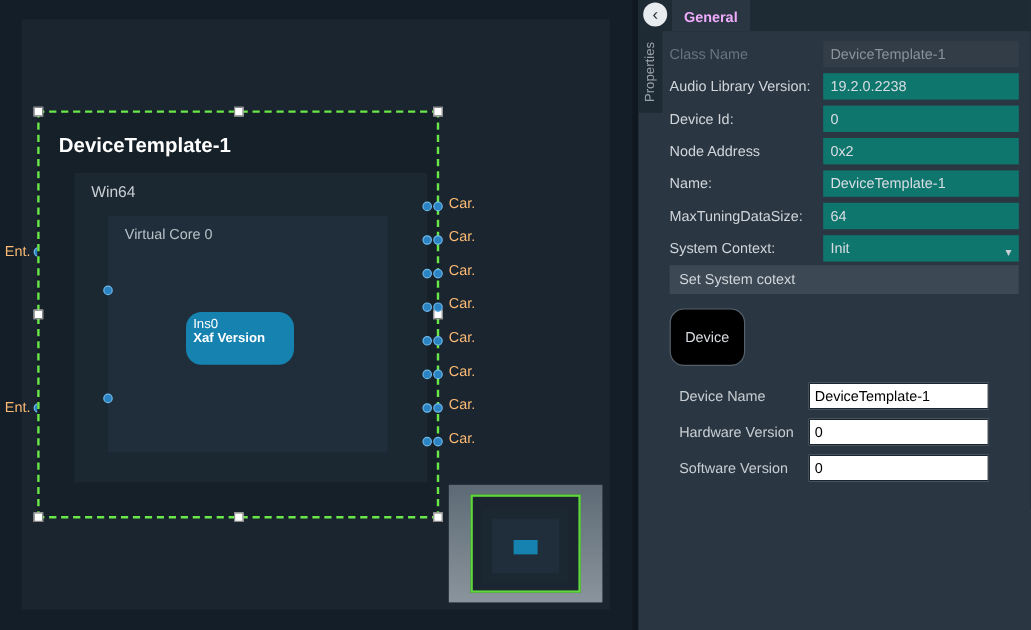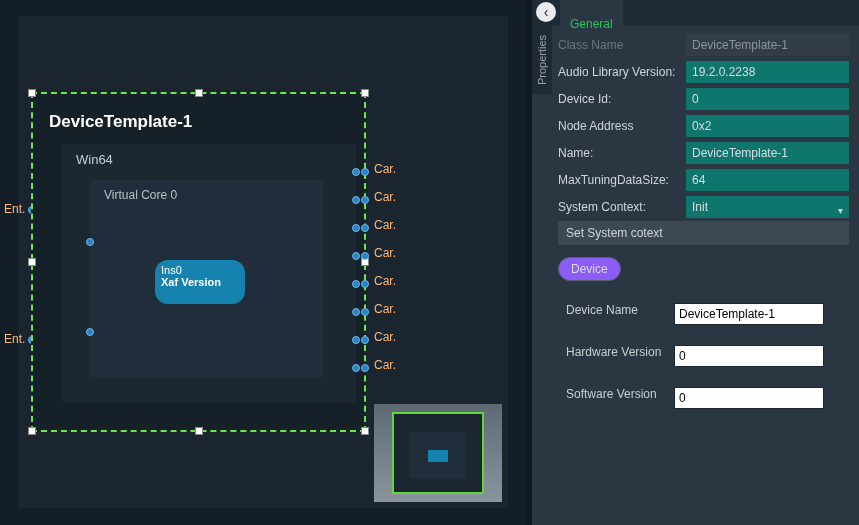--- a/index.html
+++ b/index.html
@@ -83,23 +83,24 @@
     background:#2a3642;
   }
   .tabs-row { height:26px; background:#1e2a34; display:flex; align-items:flex-start }
   .back-circle {
     width:20px; height:20px; border-radius:50%;
     background:#e8ecef; color:#1a2530;
     display:flex; align-items:center; justify-content:center;
     margin:2px 4px; font-size:14px;
   }
   .tab-general {
-    background:#2a3642; color:#22c55e;
-    padding:17px 10px 4px 10px; height:26px;
+    background:#2a3642; color:#f0abfc;
+    padding:7px 10px 4px 10px; height:26px;
     font-size:12px;
+    font-weight:bold;
   }
   .vtab {
     position:absolute; left:0; top:26px;
     width:20px; height:68px;
     background:#1e2a34;
     display:flex; align-items:center; justify-content:center;
   }
   .vtab span {
     transform: rotate(-90deg);
     font-size:11px; color:#9aa2a9;
@@ -121,28 +122,28 @@
     content:"▾"; position:absolute; right:6px; top:4px;
     color:#c8ced3; font-size:10px; pointer-events:none;
   }
   .btn-wide {
     height:24px; background:#3c4854;
     line-height:24px; padding:0 8px; font-size:12px;
     margin: 0 0 12px 0;
   }
   .btn-device {
     display:inline-block;
-    padding:4px 12px;
-    background:#8b5cf6;
+    padding:16px 12px;
+    background:#000000;
     border:1px solid #55616d;
     border-radius:12px;
     font-size:12px; color:#d8dde2;
     margin-bottom:10px;
   }
-  .form-row { display:flex; height:30px; margin:12px 8px }
+  .form-row { display:flex; align-items:center; height:30px; margin:0 8px }
   .form-label { width:108px; font-size:12px; color:#c8ced3 }
   .form-input {
     flex:1; max-width:150px; height:22px;
     background:#fff; border:1px solid #1a2530;
     padding:0 4px; font-size:12px; color:#000;
   }
 </style>
 </head>
 <body>
 

